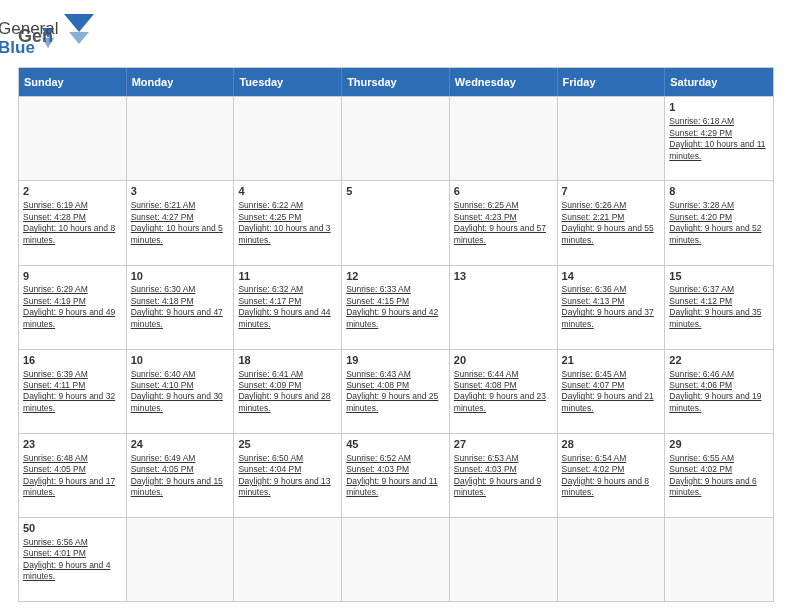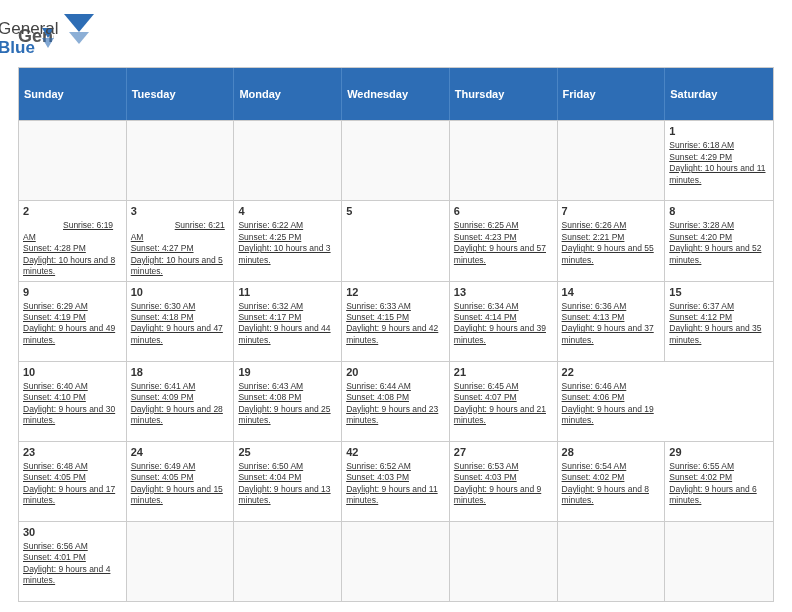--- a/index.html
+++ b/index.html
@@ -52,21 +52,21 @@
     }
     .cal-header {
       display: grid;
       grid-template-columns: repeat(7, 1fr);
       background: #2d6db5;
     }
     .cal-header-cell {
       color: #fff;
       font-size: 11px;
       font-weight: bold;
-      padding: 20px 5px;
+      padding: 8px 5px;
       border-right: 1px solid #4a85c5;
     }
     .cal-header-cell:last-child { border-right: none; }
     .cal-body {
       flex: 1;
       display: flex;
       flex-direction: column;
     }
     .cal-row {
       display: grid;
@@ -115,44 +115,44 @@
     </div>
     <div class="title-block">
       <div class="month-title"></div>
       <div class="location"></div>
     </div>
   </div>
 
   <div class="calendar">
     <div class="cal-header">
     <div class="cal-header-cell">Sunday</div>
+        <div class="cal-header-cell">Monday</div>
         <div class="cal-header-cell">Tuesday</div>
-        <div class="cal-header-cell">Monday</div>
+        <div class="cal-header-cell">Thursday</div>
         <div class="cal-header-cell">Wednesday</div>
-        <div class="cal-header-cell">Thursday</div>
         <div class="cal-header-cell">Friday</div>
         <div class="cal-header-cell">Saturday</div>
       </div>
     <div class="cal-body">
     <div class="cal-row">
           <div class="cal-cell empty"></div>
           <div class="cal-cell empty"></div>
           <div class="cal-cell empty"></div>
           <div class="cal-cell empty"></div>
           <div class="cal-cell empty"></div>
           <div class="cal-cell empty"></div>
           <div class="cal-cell"><span class="day-num">1</span><span class="info" style="white-space: pre-line;">Sunrise: 6:18 AM
 Sunset: 4:29 PM
 Daylight: 10 hours and 11 minutes.</span></div>
         </div>
         <div class="cal-row">
-          <div class="cal-cell"><span class="day-num">2</span><span class="info" style="white-space: pre-line; margin-left: 40px;">Sunrise: 6:19 AM
+          <div class="cal-cell"><span class="day-num">2</span><span class="info" style="white-space: pre-line;">Sunrise: 6:19 AM
 Sunset: 4:28 PM
 Daylight: 10 hours and 8 minutes.</span></div>
-          <div class="cal-cell"><span class="day-num">3</span><span class="info" style="white-space: pre-line; margin-left: 44px;">Sunrise: 6:21 AM
+          <div class="cal-cell"><span class="day-num">3</span><span class="info" style="white-space: pre-line;">Sunrise: 6:21 AM
 Sunset: 4:27 PM
 Daylight: 10 hours and 5 minutes.</span></div>
           <div class="cal-cell"><span class="day-num">4</span><span class="info" style="white-space: pre-line;">Sunrise: 6:22 AM
 Sunset: 4:25 PM
 Daylight: 10 hours and 3 minutes.</span></div>
           <div class="cal-cell"><span class="day-num">5</span></div>
           <div class="cal-cell"><span class="day-num">6</span><span class="info" style="white-space: pre-line;">Sunrise: 6:25 AM
 Sunset: 4:23 PM
 Daylight: 9 hours and 57 minutes.</span></div>
           <div class="cal-cell"><span class="day-num">7</span><span class="info" style="white-space: pre-line;">Sunrise: 6:26 AM
@@ -168,31 +168,32 @@
 Daylight: 9 hours and 49 minutes.</span></div>
           <div class="cal-cell"><span class="day-num">10</span><span class="info" style="white-space: pre-line;">Sunrise: 6:30 AM
 Sunset: 4:18 PM
 Daylight: 9 hours and 47 minutes.</span></div>
           <div class="cal-cell"><span class="day-num">11</span><span class="info" style="white-space: pre-line;">Sunrise: 6:32 AM
 Sunset: 4:17 PM
 Daylight: 9 hours and 44 minutes.</span></div>
           <div class="cal-cell"><span class="day-num">12</span><span class="info" style="white-space: pre-line;">Sunrise: 6:33 AM
 Sunset: 4:15 PM
 Daylight: 9 hours and 42 minutes.</span></div>
-          <div class="cal-cell"><span class="day-num">13</span><span class="info" style="white-space: pre-line;">Sunrise: 6:34 AM
-Sunset: 4:14 PM
-Daylight: 9 hours and 39 minutes.</span></div>
+          <div class="cal-cell"><span class="day-num">13</span></div>
           <div class="cal-cell"><span class="day-num">14</span><span class="info" style="white-space: pre-line;">Sunrise: 6:36 AM
 Sunset: 4:13 PM
 Daylight: 9 hours and 37 minutes.</span></div>
           <div class="cal-cell"><span class="day-num">15</span><span class="info" style="white-space: pre-line;">Sunrise: 6:37 AM
 Sunset: 4:12 PM
 Daylight: 9 hours and 35 minutes.</span></div>
         </div>
         <div class="cal-row">
+          <div class="cal-cell"><span class="day-num">16</span><span class="info" style="white-space: pre-line;">Sunrise: 6:39 AM
+Sunset: 4:11 PM
+Daylight: 9 hours and 32 minutes.</span></div>
           <div class="cal-cell"><span class="day-num">10</span><span class="info" style="white-space: pre-line;">Sunrise: 6:40 AM
 Sunset: 4:10 PM
 Daylight: 9 hours and 30 minutes.</span></div>
           <div class="cal-cell"><span class="day-num">18</span><span class="info" style="white-space: pre-line;">Sunrise: 6:41 AM
 Sunset: 4:09 PM
 Daylight: 9 hours and 28 minutes.</span></div>
           <div class="cal-cell"><span class="day-num">19</span><span class="info" style="white-space: pre-line;">Sunrise: 6:43 AM
 Sunset: 4:08 PM
 Daylight: 9 hours and 25 minutes.</span></div>
           <div class="cal-cell"><span class="day-num">20</span><span class="info" style="white-space: pre-line; margin-top: 32px;">Sunrise: 6:44 AM
@@ -208,35 +209,35 @@
         <div class="cal-row">
           <div class="cal-cell"><span class="day-num">23</span><span class="info" style="white-space: pre-line; margin-top: 36px;">Sunrise: 6:48 AM
 Sunset: 4:05 PM
 Daylight: 9 hours and 17 minutes.</span></div>
           <div class="cal-cell"><span class="day-num">24</span><span class="info" style="white-space: pre-line;">Sunrise: 6:49 AM
 Sunset: 4:05 PM
 Daylight: 9 hours and 15 minutes.</span></div>
           <div class="cal-cell"><span class="day-num">25</span><span class="info" style="white-space: pre-line;">Sunrise: 6:50 AM
 Sunset: 4:04 PM
 Daylight: 9 hours and 13 minutes.</span></div>
-          <div class="cal-cell"><span class="day-num">42</span><span class="info" style="white-space: pre-line;">Sunrise: 6:52 AM
+          <div class="cal-cell"><span class="day-num">45</span><span class="info" style="white-space: pre-line;">Sunrise: 6:52 AM
 Sunset: 4:03 PM
 Daylight: 9 hours and 11 minutes.</span></div>
           <div class="cal-cell"><span class="day-num">27</span><span class="info" style="white-space: pre-line;">Sunrise: 6:53 AM
 Sunset: 4:03 PM
 Daylight: 9 hours and 9 minutes.</span></div>
           <div class="cal-cell"><span class="day-num">28</span><span class="info" style="white-space: pre-line;">Sunrise: 6:54 AM
 Sunset: 4:02 PM
 Daylight: 9 hours and 8 minutes.</span></div>
           <div class="cal-cell"><span class="day-num">29</span><span class="info" style="white-space: pre-line;">Sunrise: 6:55 AM
 Sunset: 4:02 PM
 Daylight: 9 hours and 6 minutes.</span></div>
         </div>
         <div class="cal-row">
-          <div class="cal-cell"><span class="day-num">30</span><span class="info" style="white-space: pre-line;">Sunrise: 6:56 AM
+          <div class="cal-cell"><span class="day-num">50</span><span class="info" style="white-space: pre-line;">Sunrise: 6:56 AM
 Sunset: 4:01 PM
 Daylight: 9 hours and 4 minutes.</span></div>
           <div class="cal-cell empty"></div>
           <div class="cal-cell empty"></div>
           <div class="cal-cell empty"></div>
           <div class="cal-cell empty"></div>
           <div class="cal-cell empty"></div>
           <div class="cal-cell empty"></div>
         </div>
       </div>

